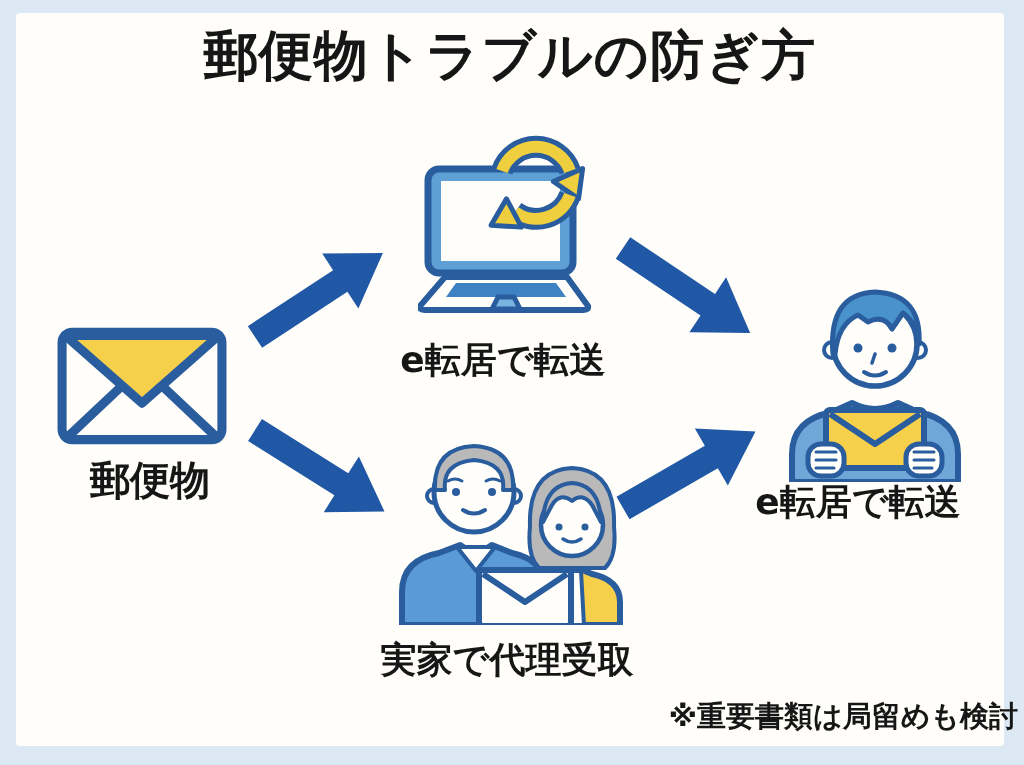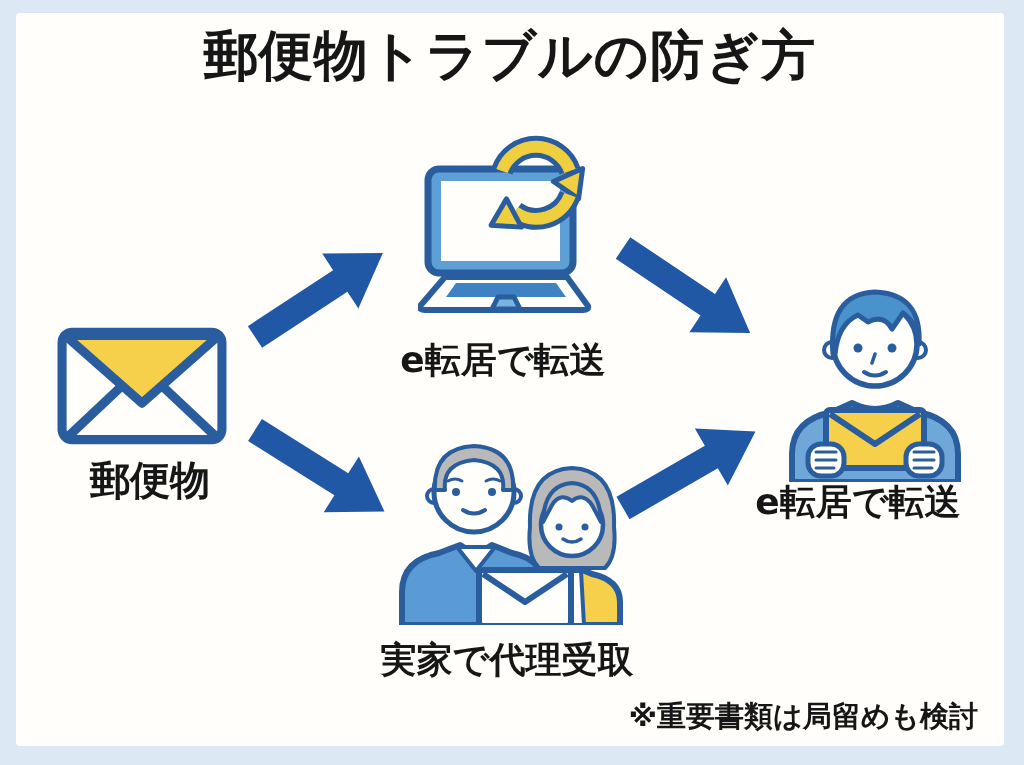--- a/index.html
+++ b/index.html
@@ -26,21 +26,21 @@
   }
   .lbl-mail    { left:40px;  top:458px; width:220px; font-size:40px; }
   .lbl-forward { left:353px; top:340px; width:300px; font-size:36px; }
   .lbl-proxy   { left:352px; top:624px; width:310px; font-size:36px;margin-top:16px; }
   .lbl-receive { left:706px; top:482px; width:304px; font-size:36px; }
   .box-mail    { left:56px;  top:326px; width:172px; height:120px; }
   .box-forward { left:418px; top:131px; width:200px; height:185px; }
   .box-proxy   { left:394px; top:430px; width:250px; height:195px; }
   .box-receive { left:780px; top:282px; width:190px; height:200px; }
   .footnote {
-    position:absolute; left:588px; top:697px; width:390px;
+    position:absolute; left:628px; top:697px; width:390px;
     text-align:right; font-size:29px; font-weight:900; color:#161616;
   }
 </style>
 </head>
 <body>
 
 <div class="stage">
   <div class="card"></div>
 
   <div class="title">郵便物トラブルの防ぎ方</div>

